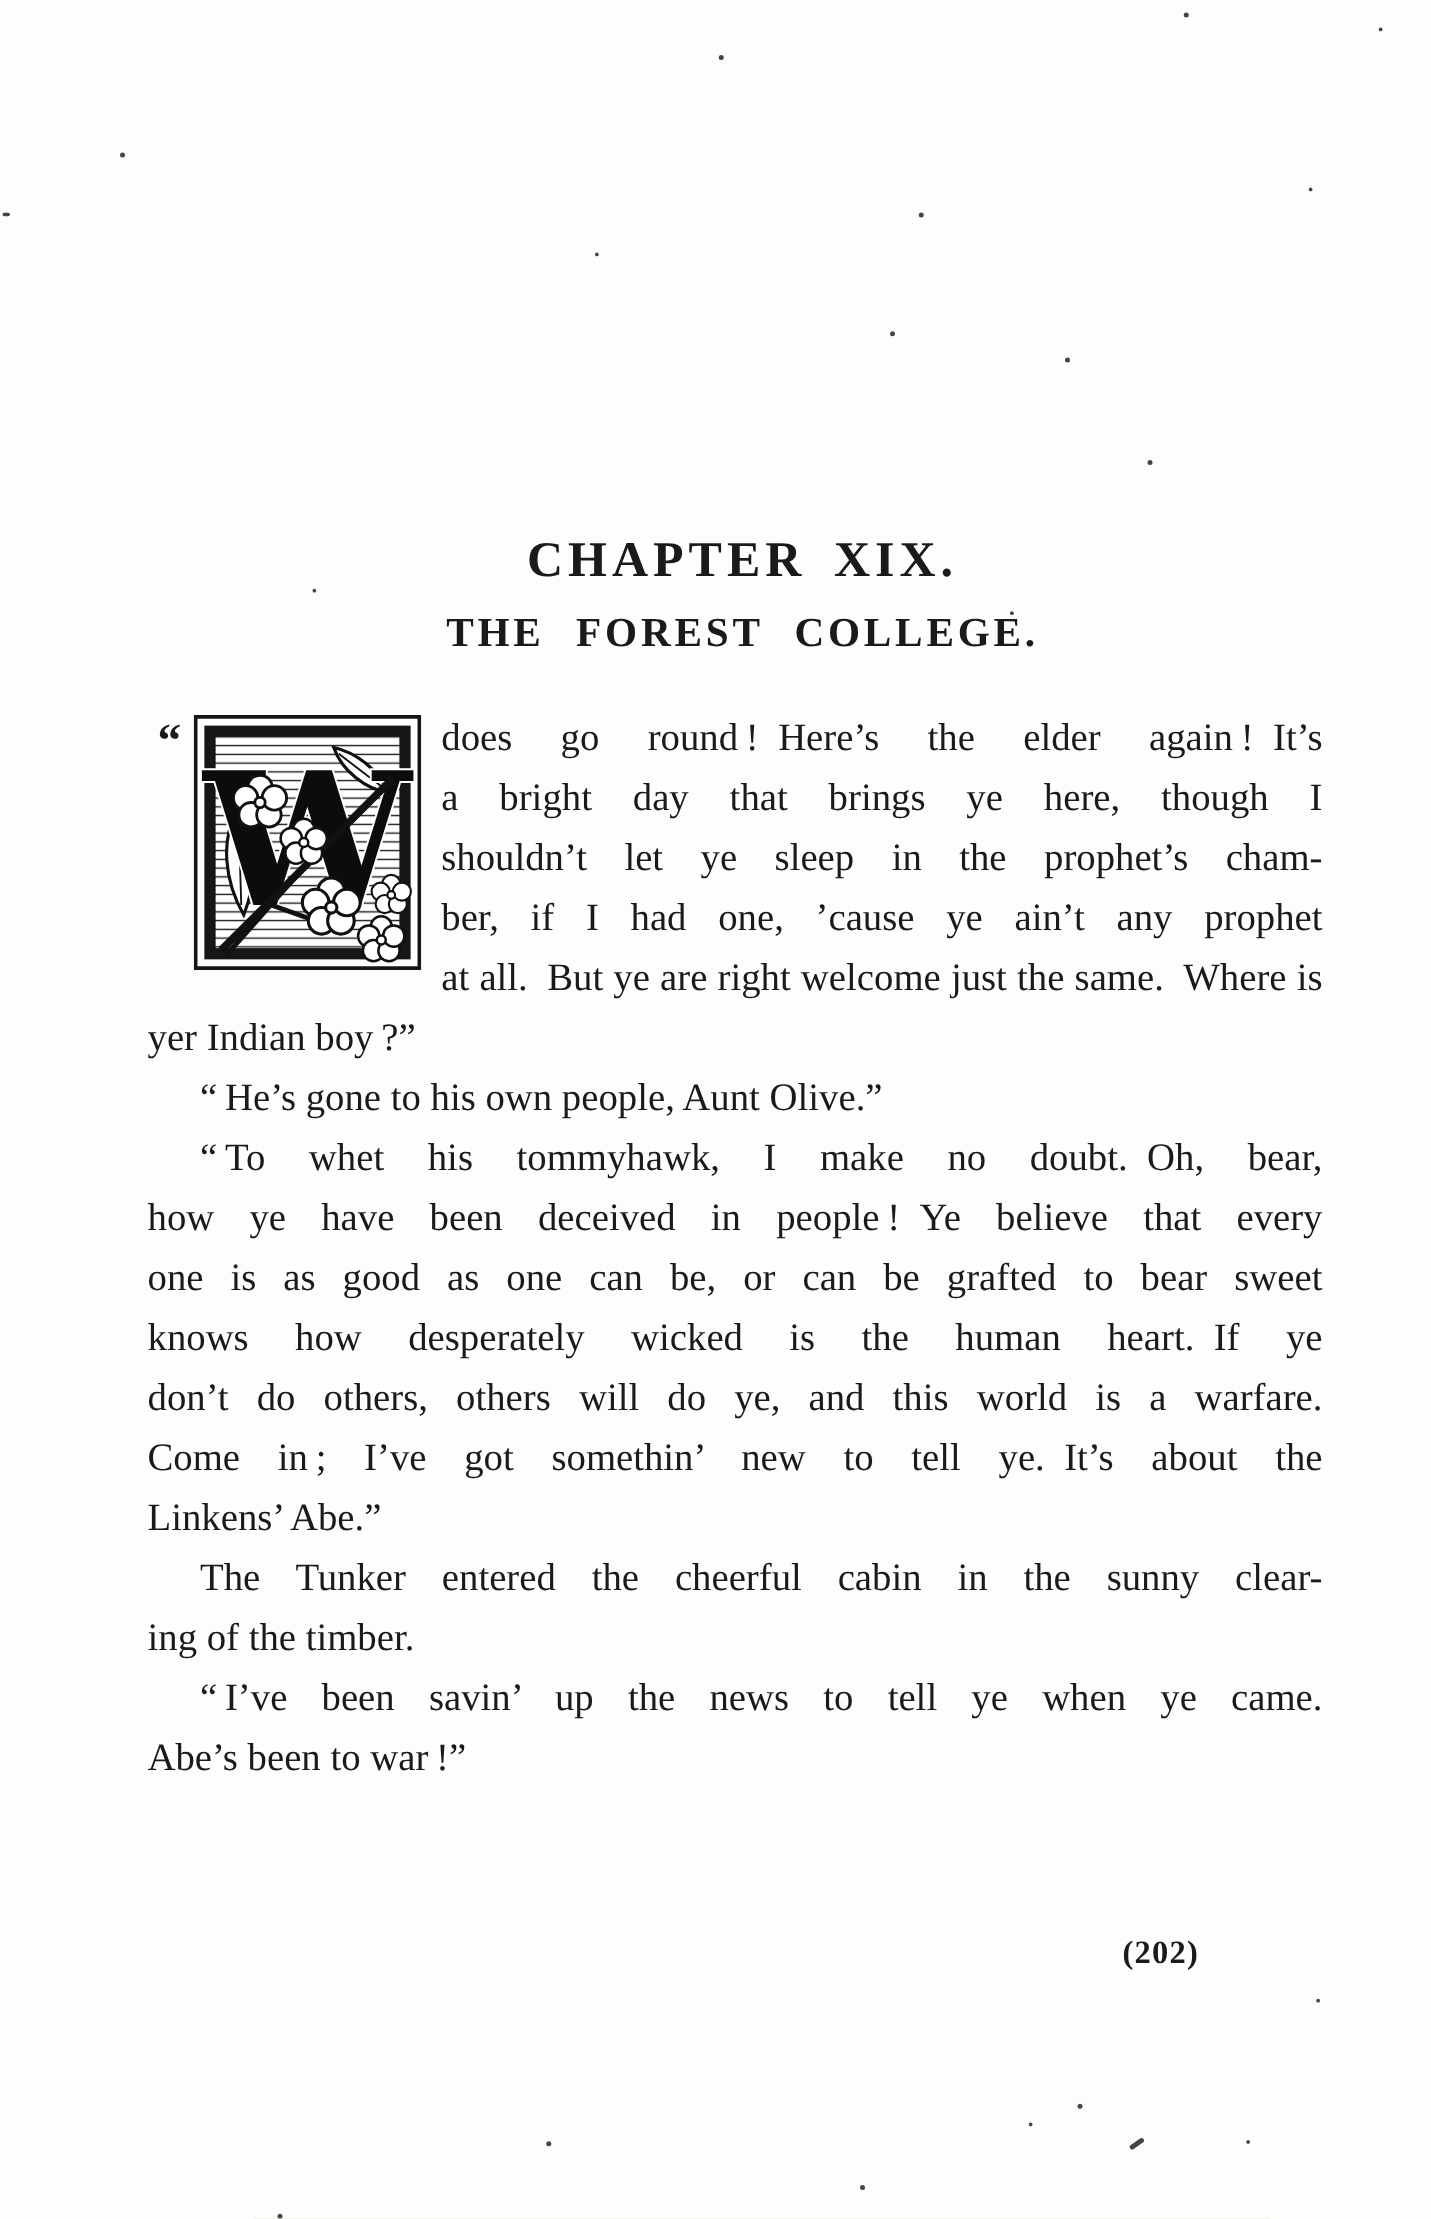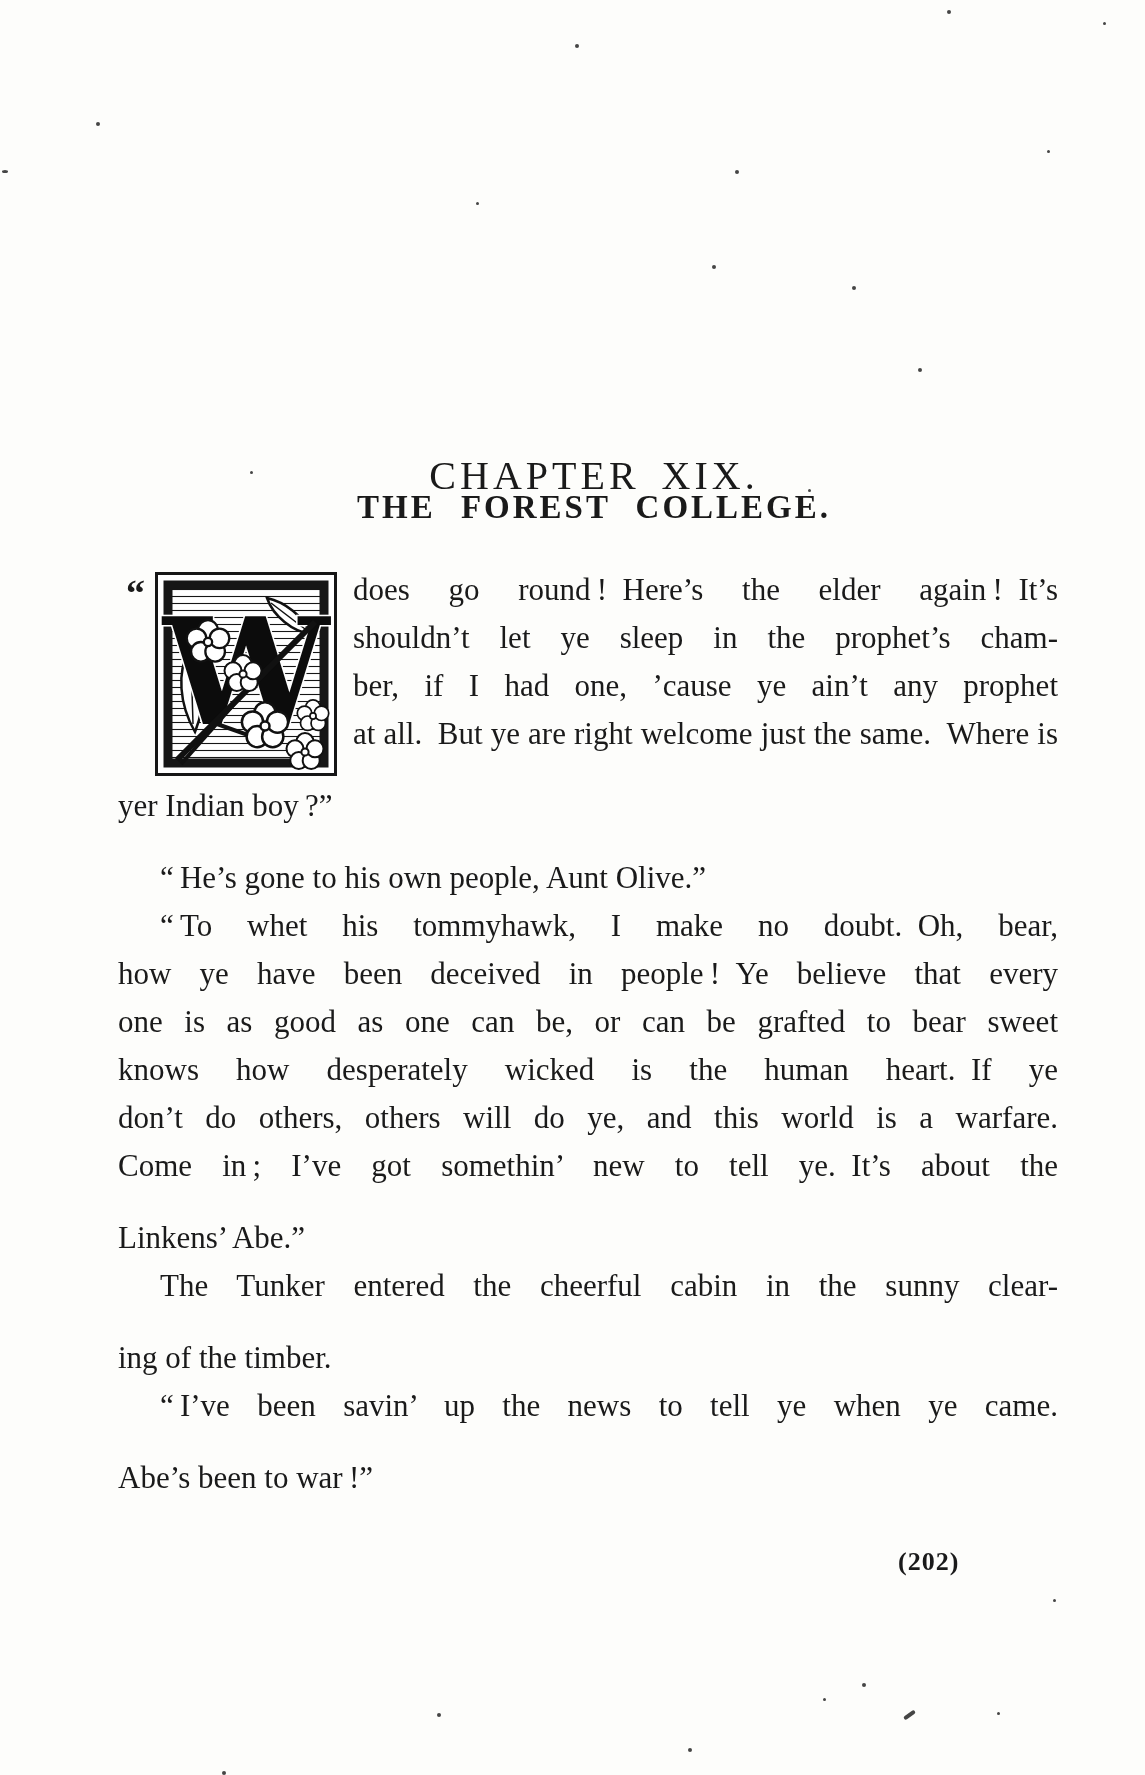--- a/index.html
+++ b/index.html
@@ -7,38 +7,38 @@
     position:relative;
     width:1145px;height:1775px;
     background:#fdfdfb;
     overflow:hidden;
     font-family:"Liberation Serif", serif;
     color:#1a1a1a;
   }
   
   .heading-block{position:absolute;left:118px;width:952px;text-align:center;}
   #chapter-title{
-    top:424px;font-size:40px;font-weight:normal;letter-spacing:4px;
-    line-height:48px;word-spacing:8px;margin-top:28px;
+    top:424px;font-size:40px;font-weight:bold;letter-spacing:4px;
+    line-height:48px;word-spacing:8px;
   }
   #section-title{
     top:489px;font-size:33px;font-weight:bold;letter-spacing:3px;
     line-height:36px;word-spacing:14px;
   }
   
   #body-text{
     position:absolute;left:118px;top:566px;width:940px;
     font-size:31px;line-height:48px;
   }
   .para{margin:0;}
   .line{
     height:48px;line-height:48px;white-space:nowrap;
     text-align:justify;text-align-last:justify;
   }
-  .line.last{text-align-last:left;white-space:normal;margin-top:24px;}
+  .line.last{text-align-last:left;white-space:normal;}
   .line.indent{text-indent:42px;}
   
   .dropcap-wrap{
     float:left;width:219px;height:210px;margin:0 16px 0 0;
     display:flex;align-items:flex-start;
   }
   .open-quote{
     width:37px;font-size:38px;font-weight:bold;line-height:1;
     padding-top:8px;padding-left:8px;box-sizing:border-box;
   }
@@ -107,20 +107,21 @@
             </g>
       <g transform="translate(158,144) scale(0.85)">
               <use href="#flower"></use>
             </g>
       <g transform="translate(150,180)">
               <use href="#flower"></use>
             </g>
     </svg>
   </div>
         <div class="line">does go round ! Here’s the elder again ! It’s</div>
+        <div class="line">a bright day that brings ye here, though I</div>
         <div class="line">shouldn’t let ye sleep in the prophet’s cham-</div>
         <div class="line">ber, if I had one, ’cause ye ain’t any prophet</div>
         <div class="line">at all. But ye are right welcome just the same. Where is</div>
         <div class="line last">yer Indian boy ?”</div>
       </div>
       <div class="para">
         <div class="line last indent">“ He’s gone to his own people, Aunt Olive.”</div>
       </div>
       <div class="para">
         <div class="line indent">“ To whet his tommyhawk, I make no doubt. Oh, bear,</div>

